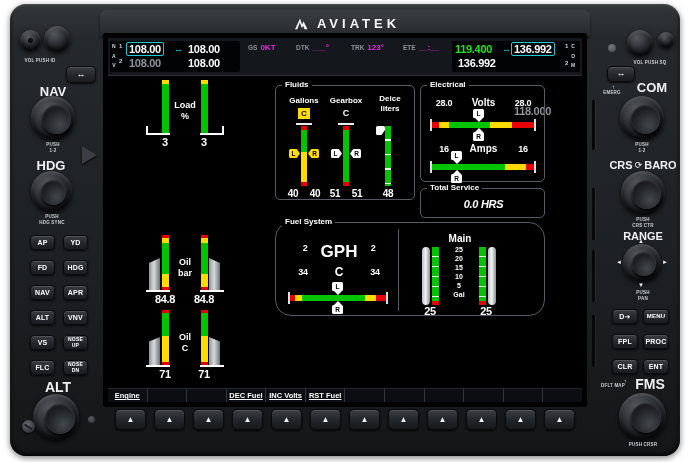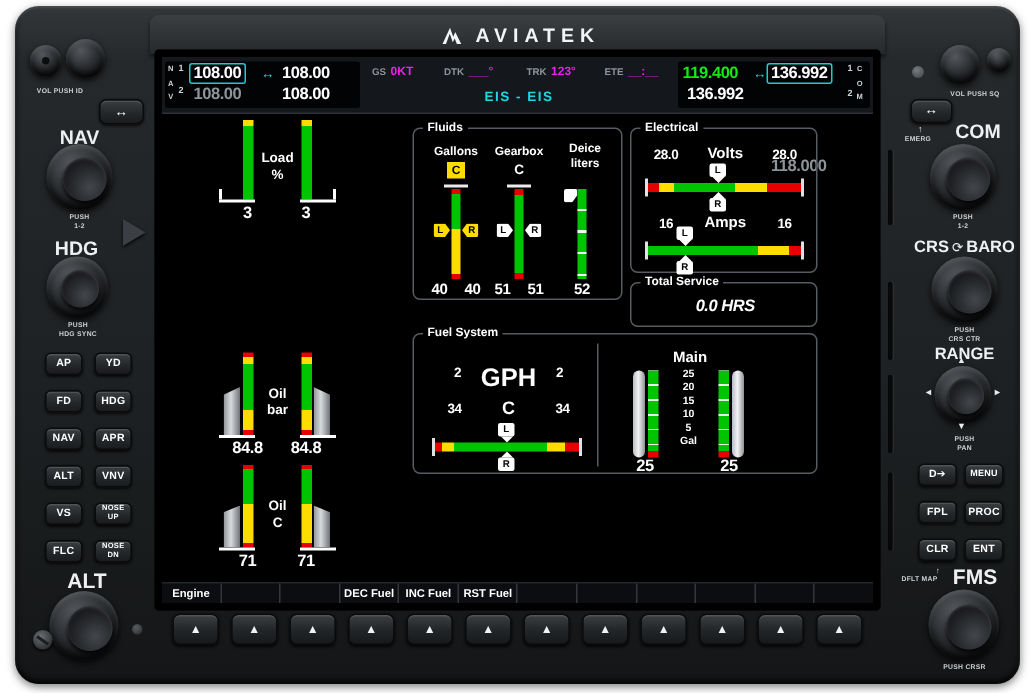--- a/index.html
+++ b/index.html
@@ -76,21 +76,21 @@
   .sbox-title{position:absolute;top:-6px;left:6px;background:#000;padding:0 3px;font-size:8px;font-weight:700;color:#fff;white-space:nowrap;}
   .ptag{position:absolute;width:11px;height:9px;background:#fff;color:#000;font-size:6.5px;font-weight:700;text-align:center;line-height:9px;border-radius:1.5px;z-index:3;}
   .ptag.yel{background:#ffdc00;}
   .arr-r{clip-path:polygon(0 0,70% 0,100% 50%,70% 100%,0 100%);padding-right:2px;}
   .arr-l{clip-path:polygon(30% 0,100% 0,100% 100%,30% 100%,0 50%);padding-left:2px;}
   .tri-dn{position:absolute;width:0;height:0;border-left:4px solid transparent;border-right:4px solid transparent;border-top:4px solid #fff;z-index:3;}
   .tri-up{position:absolute;width:0;height:0;border-left:4px solid transparent;border-right:4px solid transparent;border-bottom:4px solid #fff;z-index:3;}
   .statC{position:absolute;width:12px;height:11px;font-size:8px;font-weight:700;text-align:center;line-height:11px;}
   .wline{position:absolute;height:1.5px;background:#e9ebec;}
   .sk-strip{position:absolute;left:0;top:350px;width:474px;height:14px;background:#0b0d10;display:flex;border-top:1px solid #23262a;}
-  .sk-cell{flex:1;border-right:1px solid #33373b;color:#fff;font-size:7.5px;font-weight:700;display:flex;align-items:center;justify-content:center;white-space:nowrap;overflow:hidden;}
+  .sk-cell{flex:1;border-right:1px solid #33373b;color:#fff;font-size:7.5px;font-weight:700;display:flex;align-items:center;justify-content:center;white-space:nowrap;overflow:hidden;text-decoration:underline;}
   .skbtn{position:absolute;width:31px;height:21px;border-radius:5px;cursor:pointer;
     background:linear-gradient(180deg,#3b3f42,#222528 55%,#17191b);border:1px solid #0a0b0c;
     box-shadow:0 1px 2px rgba(0,0,0,.8),inset 0 1px 0 rgba(255,255,255,.12);
     color:#f0f2f3;font-size:8px;display:flex;align-items:center;justify-content:center;}
   .fcalc-lbl{position:absolute;color:#fff;font-size:8.5px;font-weight:700;}
   .fcalc-val{position:absolute;color:#fff;font-size:8.5px;font-weight:700;text-align:right;}
   .scale-num{color:#fff;font-size:7px;font-weight:700;text-align:center;line-height:9px;}
 </style>
 </head>
 <body>
@@ -134,21 +134,20 @@
           <span class="fd-value">___°</span>
       </div>
       <div class="fd-item" style="left:243px;">
         <span class="fd-label">TRK</span>
           <span class="fd-value">123°</span>
       </div>
       <div class="fd-item" style="left:295px;">
         <span class="fd-label">ETE</span>
           <span class="fd-value">__:__</span>
       </div>
-      <div id="page-title">EIS - EIS</div>
 
       <div class="freqbox" style="left:344px;width:128px;">
         <span class="freq grn" style="left:3px;top:2px;">119.400</span>
         <span class="swap-glyph" style="left:50px;top:3px;">↔</span>
         <span class="freq tunebox" style="left:59px;top:1px;">136.992</span>
         <span class="freq" style="left:6px;top:16px;">136.992</span>
         <span class="freq dim" style="left:62px;top:16px;margin-top:48px;">118.000</span>
         <div class="vdigits" style="left:113px;top:2px;">1</div>
         <div class="vdigits" style="left:113px;top:19px;">2</div>
         <div class="vletters" style="left:119px;top:1px;">
@@ -222,21 +221,21 @@
       <div class="vbar bar-deice" style="left:109px;top:40px;height:60px;width:6px;"></div>
       <div class="ptag yel arr-r" style="left:13px;top:63px;">L</div>
       <div class="ptag yel arr-l" style="left:32px;top:63px;">R</div>
       <div class="ptag arr-r" style="left:55px;top:63px;">L</div>
       <div class="ptag arr-l" style="left:74px;top:63px;">R</div>
       <div class="ptag" style="left:100px;top:40px;width:9px;clip-path:polygon(0 0,100% 0,100% 45%,60% 100%,0 100%);"></div>
       <div class="gval" style="left:6px;top:102px;width:22px;font-size:10px;">40</div>
       <div class="gval" style="left:28px;top:102px;width:22px;font-size:10px;">40</div>
       <div class="gval" style="left:48px;top:102px;width:22px;font-size:10px;">51</div>
       <div class="gval" style="left:70px;top:102px;width:22px;font-size:10px;">51</div>
-      <div class="gval" style="left:101px;top:102px;width:22px;font-size:10px;">52</div>
+      <div class="gval" style="left:101px;top:102px;width:22px;font-size:10px;">48</div>
     </div>
 
     <div class="sbox" style="left:312px;top:47px;width:125px;height:97px;">
       <div class="sbox-title">Electrical</div>
       <div class="gval" style="left:8px;top:12px;width:30px;font-size:9px;">28.0</div>
       <div class="glabel" style="left:40px;top:11px;width:45px;font-size:10px;">Volts</div>
       <div class="gval" style="left:87px;top:12px;width:30px;font-size:9px;">28.0</div>
       <div class="endtick" style="left:9px;top:33px;"></div>
         <div class="endtick" style="left:113px;top:33px;"></div>
       <div class="hgauge hg-volts" style="left:11px;top:36px;width:102px;"></div>
@@ -254,21 +253,21 @@
       <div class="tri-dn" style="left:31.5px;top:74px;"></div>
       <div class="tri-up" style="left:31.5px;top:84px;"></div>
       <div class="ptag" style="left:30px;top:88px;">R</div>
     </div>
 
     <div class="sbox" style="left:312px;top:150px;width:125px;height:30px;">
       <div class="sbox-title">Total Service</div>
       <div class="gval" style="left:0;top:9px;width:125px;font-size:11px;font-style:italic;">0.0 HRS</div>
     </div>
 
-    <div class="sbox" style="left:167px;top:184px;width:270px;height:94px;">
+    <div class="sbox" style="left:167px;top:184px;width:270px;height:94px;border-radius:16px;">
       <div class="sbox-title">Fuel System</div>
       <div class="gval" style="left:18px;top:20px;width:22px;font-size:9px;">2</div>
       <div class="glabel" style="left:42px;top:18px;width:42px;font-size:17px;">GPH</div>
       <div class="gval" style="left:86px;top:20px;width:22px;font-size:9px;">2</div>
       <div class="gval" style="left:14px;top:44px;width:26px;font-size:9px;">34</div>
       <div class="glabel" style="left:48px;top:42px;width:30px;font-size:12px;">C</div>
       <div class="gval" style="left:86px;top:44px;width:26px;font-size:9px;">34</div>
       <div class="endtick" style="left:12px;top:69px;"></div>
         <div class="endtick" style="left:110px;top:69px;"></div>
       <div class="hgauge hg-fuel" style="left:14px;top:72px;width:96px;"></div>
@@ -293,21 +292,21 @@
       <div class="gval" style="left:140px;top:82px;width:28px;">25</div>
       <div class="gval" style="left:196px;top:82px;width:28px;">25</div>
     </div>
 
 
     <div class="sk-strip">
       <div class="sk-cell">Engine</div>
       <div class="sk-cell"></div>
       <div class="sk-cell"></div>
       <div class="sk-cell">DEC Fuel</div>
-      <div class="sk-cell">INC Fuel</div>
+      <div class="sk-cell">INC Volts</div>
       <div class="sk-cell">RST Fuel</div>
       <div class="sk-cell"></div>
       <div class="sk-cell"></div>
       <div class="sk-cell"></div>
       <div class="sk-cell"></div>
       <div class="sk-cell"></div>
       <div class="sk-cell" style="border-right:none;"></div>
     </div>
   </div>
 

